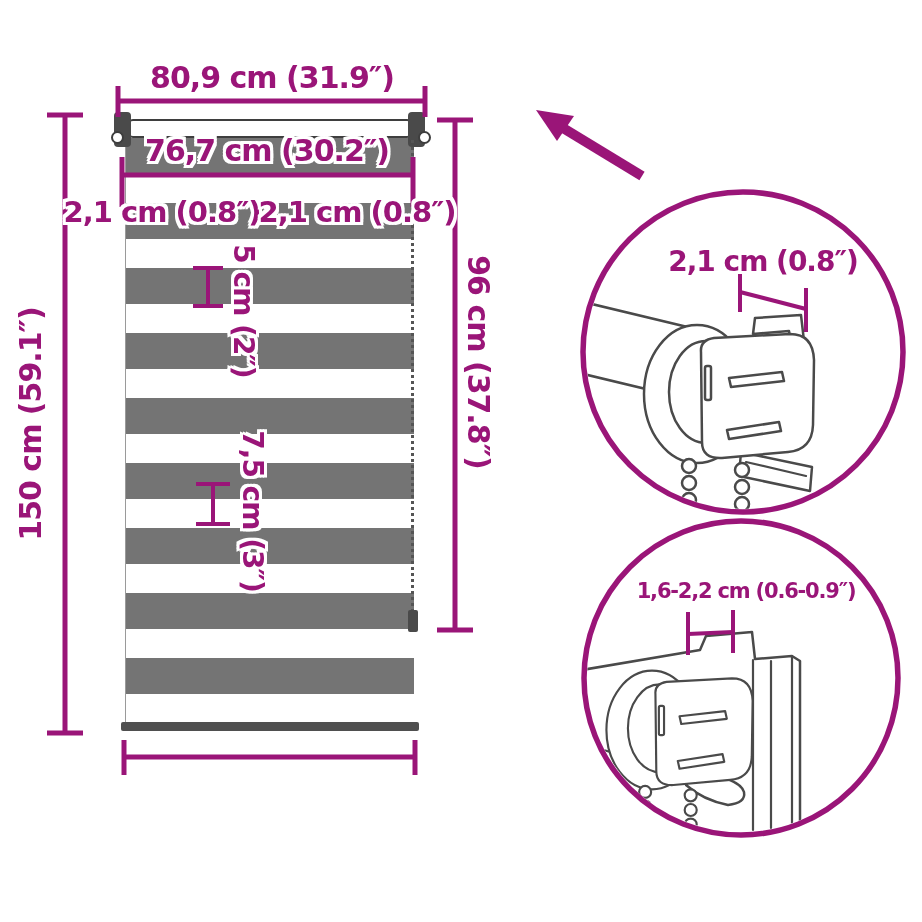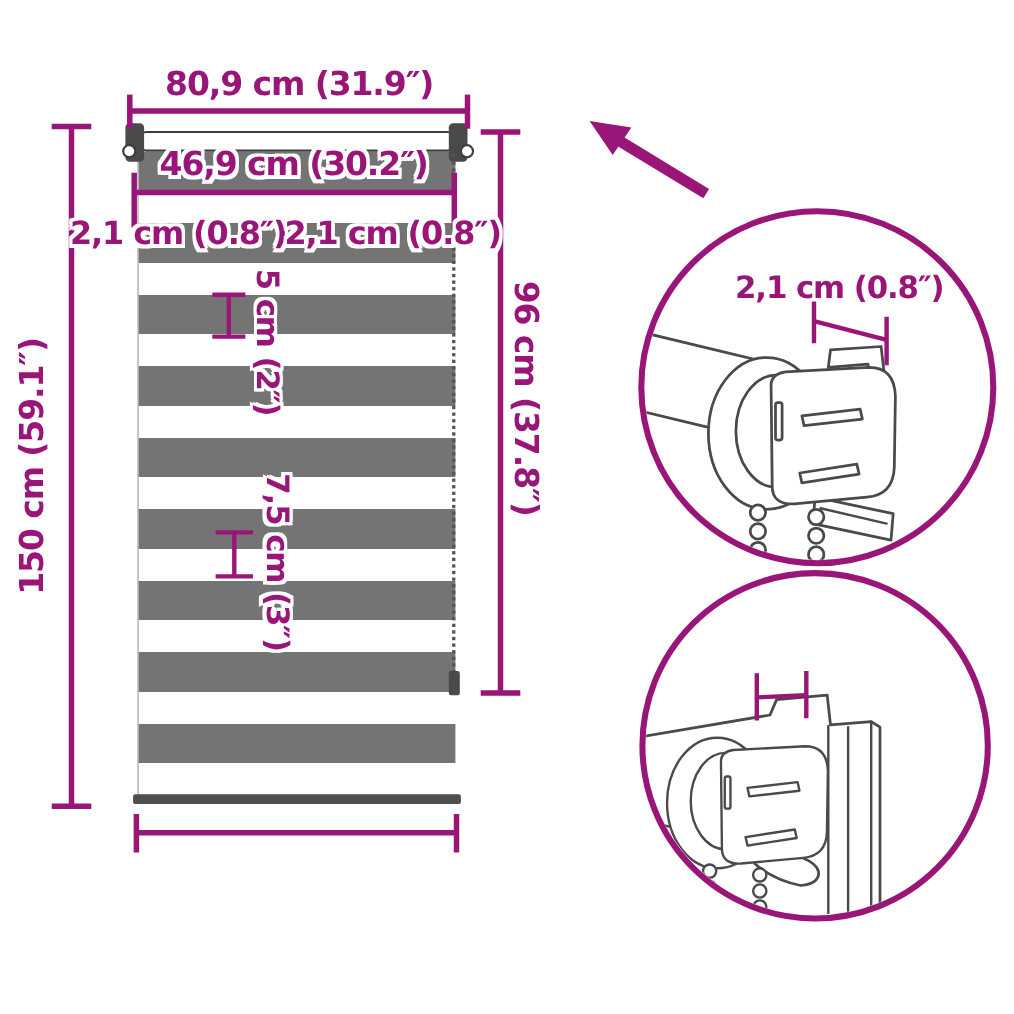--- a/index.html
+++ b/index.html
@@ -182,22 +182,23 @@
     </g>
     <g class="dim thin">
       <line x1="688" y1="612" x2="688" y2="655"></line>
       <line x1="733" y1="610" x2="733" y2="653"></line>
       <line x1="688" y1="634" x2="733" y2="632"></line>
     </g>
     <circle class="circle-frame" cx="741" cy="678" r="157"></circle>
   </svg>
 
   <div class="lbl" style="left:272px;top:77px;">80,9 cm (31.9″)</div>
-  <div class="lbl halo" style="left:267px;top:150px;">46,9 cm (30.2″)</div>
+  <div class="lbl halo" style="left:267px;top:150px;">76,7 cm (30.2″)</div>
   <div class="lbl mid halo" style="left:162px;top:212px;">2,1 cm (0.8″)</div>
   <div class="lbl mid halo" style="left:357px;top:212px;">2,1 cm (0.8″)</div>
   <div class="lbl rot-ccw" style="left:30px;top:424px;">150 cm (59.1″)</div>
   <div class="lbl rot-cw" style="left:478px;top:362px;">96 cm (37.8″)</div>
   <div class="lbl sm halo rot-cw" style="left:243px;top:311px;">5 cm (2″)</div>
   <div class="lbl sm halo rot-cw" style="left:252px;top:511px;">7,5 cm (3″)</div>
   <div class="lbl sm" style="left:763px;top:261px;">2,1 cm (0.8″)</div>
+  <div class="lbl xs" style="left:746px;top:591px;">1,6-2,2 cm (0.6-0.9″)</div>
 
 </div>
 
 </body></html>

